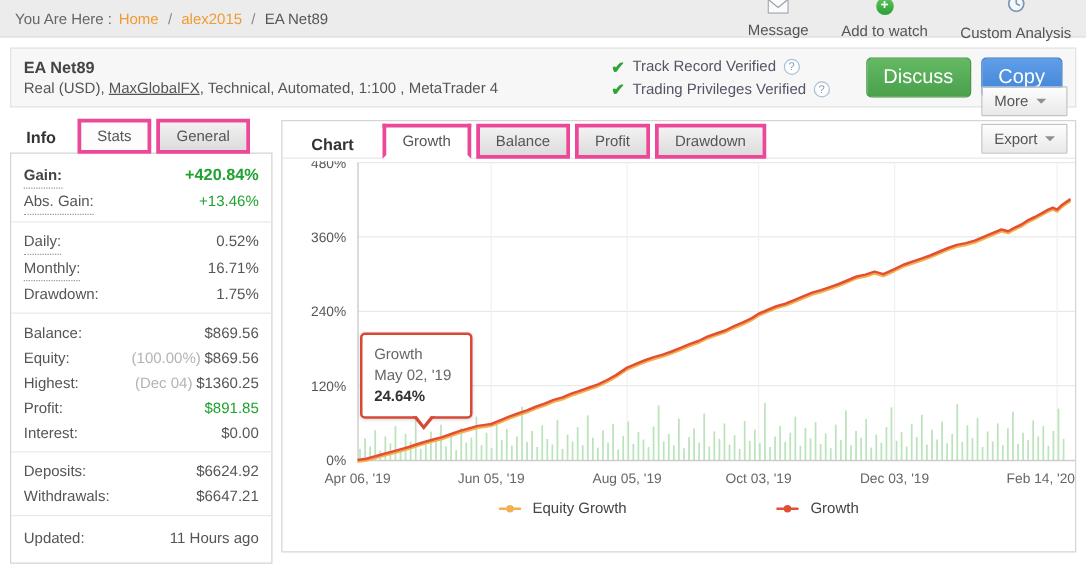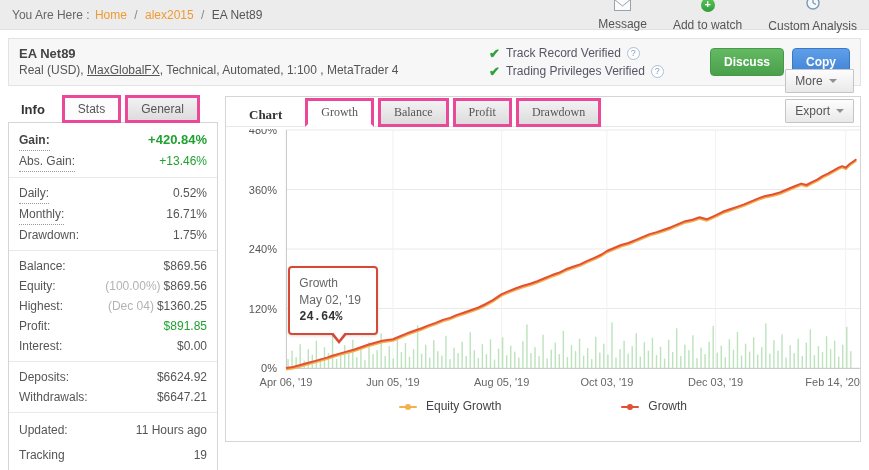--- a/index.html
+++ b/index.html
@@ -38,21 +38,21 @@
   .broker-link { color:#555; text-decoration:underline; cursor:pointer; }
   .verified-block { flex:1; display:flex; flex-direction:column; gap:3px; }
   .verified-row { display:flex; align-items:center; gap:6px; color:#556; }
   .check-icon { color:#2fa33a; font-weight:bold; font-size:13px; }
   .q-icon {
     width:13px; height:13px; border-radius:50%; border:1px solid #a9c0d8;
     color:#7d9cc0; font-size:9px; line-height:11px; text-align:center; cursor:pointer;
     background:#fff;
   }
   .acct-buttons { display:flex; gap:8px; }
-  .btn { border-radius:4px; color:#fff; font-weight:bold; font-size:12px;
+  .btn { border-radius:4px; color:#fff; font-weight:normal; font-size:16px;
          padding:6px 13px; cursor:pointer; text-align:center; }
   .btn-discuss { background:linear-gradient(#63ba63,#4ba04b); border:1px solid #479847; }
   .btn-copy   { background:linear-gradient(#5f9ee8,#3f82d6); border:1px solid #3a79c8; }
   
   .main { display:flex; margin:0 8px; align-items:flex-start; }
   .side-col { width:210px; flex:0 0 210px; }
   .tabs-row { display:flex; align-items:center; height:26px; }
   .tab { padding:4px 13px; margin-right:4px; font-size:12px; color:#555;
          border:3px solid #ec4899; background:linear-gradient(#f2f2f2,#dcdcdc);
          cursor:pointer; white-space:nowrap; }
@@ -69,21 +69,21 @@
   .bold { font-weight:bold; }
   .gain-label { font-weight:bold; color:#444; }
   .gain-val { font-size:13px; }
   .muted { color:#b3b3b3; margin-right:3px; }
   .sdivider { border-top:1px solid #e9e9e9; margin:5px -10px; }
   
   .chart-col { flex:1; margin-left:7px; }
   .chart-panel { border:1px solid #d5d5d5; background:#fff; height:346px; position:relative; }
   .chart-tabs { display:flex; align-items:flex-end; padding:4px 6px 0 10px; height:30px;
                 border-bottom:1px solid #e7e7e7; }
-  .chart-tabs .tab { margin-bottom:-1px;font-family:Liberation Serif, serif; }
+  .chart-tabs .tab { margin-bottom:-1px; }
   .tab-selected { background:#fff; border-bottom-color:#fff; }
   .chart-head-buttons { margin-left:auto; display:flex; gap:6px; margin-bottom:3px;flex-direction:column; }
   .hbtn { padding:4px 9px; border:1px solid #c5c5c5; background:linear-gradient(#fdfdfd,#e9e9e9);
           color:#555; cursor:pointer; display:flex; align-items:center; gap:6px; border-radius:1px; }
   .caret { width:0; height:0; border-left:4px solid transparent; border-right:4px solid transparent;
            border-top:4px solid #909090; display:inline-block; }
   .chart-body { position:relative; }
   .chart-body svg { display:block; margin-top:2px; }
   .chart-tooltip {
     position:absolute; left:62px; top:139px; width:90px;
@@ -94,21 +94,21 @@
   .chart-tooltip::before {
     content:""; position:absolute; left:40px; bottom:-11px;
     border-left:9px solid transparent; border-right:9px solid transparent;
     border-top:11px solid #d64937;
   }
   .chart-tooltip::after {
     content:""; position:absolute; left:42px; bottom:-7px;
     border-left:7px solid transparent; border-right:7px solid transparent;
     border-top:9px solid #fff;
   }
-  .tooltip-value { font-weight:bold; color:#333;font-family:Liberation Mono, monospace; }
+  .tooltip-value { font-weight:bold; color:#333; }
   .chart-legend { display:flex; justify-content:center; gap:120px; margin-top:8px; }
   .legend-item { display:flex; align-items:center; gap:9px; cursor:pointer; color:#444; }
   .legend-marker { position:relative; width:18px; height:7px; }
   .legend-line { position:absolute; left:0; top:3px; width:18px; height:2px; border-radius:1px; }
   .legend-dot { position:absolute; left:6px; top:1px; width:6px; height:6px; border-radius:50%; }
 </style>
 </head>
 <body>
 
 <div class="topbar">
@@ -228,24 +228,20 @@
         <span class="sval">$6624.92</span>
       </div>
       <div class="srow">
         <span class="slabel">Withdrawals:</span>
         <span class="sval">$6647.21</span>
       </div>
       <div class="sdivider"></div>
       <div class="srow srow-tall">
         <span class="slabel">Updated:</span>
         <span class="sval">11 Hours ago</span>
-      </div>
-      <div class="srow srow-tall">
-        <span class="slabel">Tracking</span>
-        <span class="sval">19</span>
       </div>
     </div>
   </div>
 
   <div class="chart-col">
     <div class="chart-panel">
       <div class="chart-tabs">
         <div class="tab tab-title" style="margin-right:10px">Chart</div>
         <div class="tab tab-selected">Growth</div>
         <div class="tab">Balance</div>

